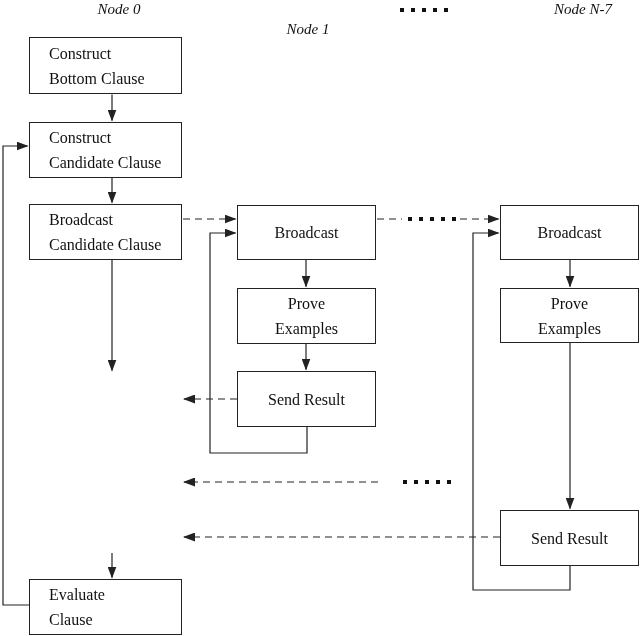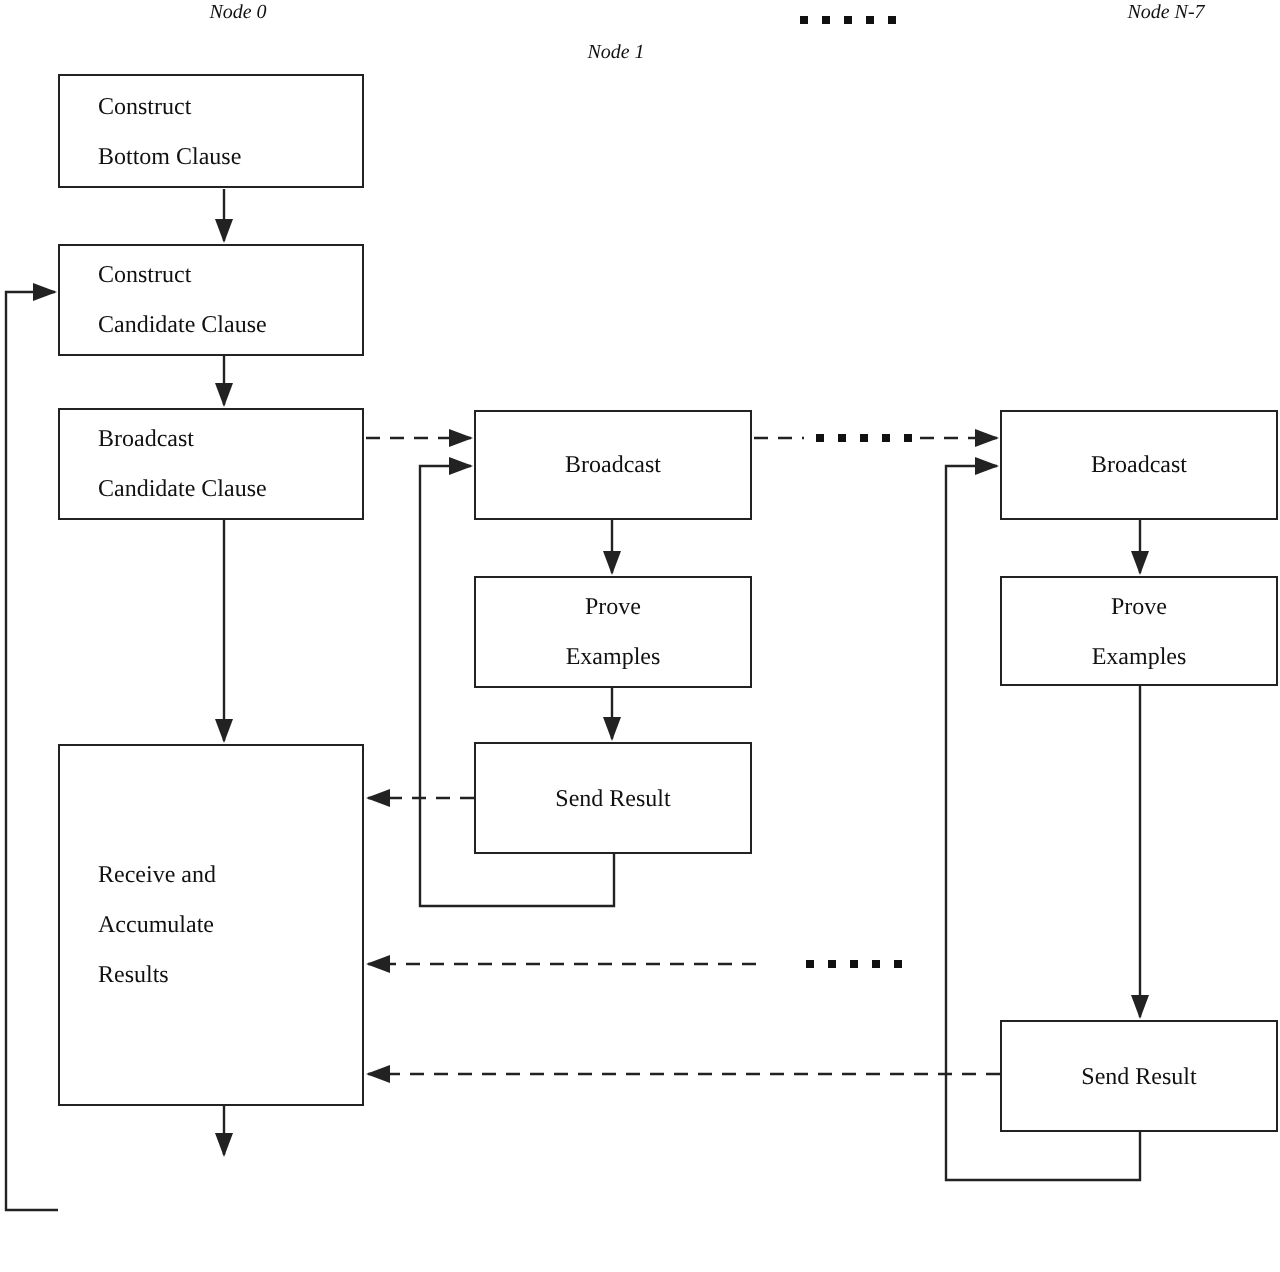--- a/index.html
+++ b/index.html
@@ -3,29 +3,29 @@
 <meta charset="utf-8">
 <style>
   html,body{margin:0;padding:0;background:#ffffff;}
   .stage{
     position:relative;width:640px;height:636px;background:#ffffff;
     font-family:"Liberation Serif", "DejaVu Serif", serif;color:#111111;overflow:hidden;
   }
   .stage svg{position:absolute;left:0;top:0;}
   .hdr{
     position:absolute;top:1px;transform:translateX(-50%);
-    font-style:italic;font-size:10px;white-space:nowrap;color:#111111;
+    font-style:italic;font-size:15px;white-space:nowrap;color:#111111;
   }
   .box{
     position:absolute;box-sizing:border-box;border:1.2px solid #222222;background:#ffffff;
     display:flex;align-items:center;
   }
   .box.left{justify-content:flex-start;padding-left:19px;}
   .box.center{justify-content:center;text-align:center;}
-  .lbl{font-size:12px;line-height:25px;white-space:pre-line;}
+  .lbl{font-size:16px;line-height:25px;white-space:pre-line;}
   
   .b-cb{left:29px;top:37px;width:153px;height:57px;}
   .b-cc{left:29px;top:122px;width:153px;height:56px;}
   .b-bc{left:29px;top:204px;width:153px;height:56px;}
   .b-ra{left:29px;top:372px;width:153px;height:181px;}
   .b-ec{left:29px;top:579px;width:153px;height:56px;}
   
   .b-n1b{left:237px;top:205px;width:139px;height:55px;}
   .b-n1p{left:237px;top:288px;width:139px;height:56px;}
   .b-n1s{left:237px;top:371px;width:139px;height:56px;}
@@ -101,24 +101,23 @@
 Bottom Clause</span>
   </div>
   <div class="box left b-cc">
     <span class="lbl">Construct
 Candidate Clause</span>
   </div>
   <div class="box left b-bc">
     <span class="lbl">Broadcast
 Candidate Clause</span>
   </div>
-  <div class="box left b-ra">
-    <span class="lbl">Receive and
-Accumulate
-Results</span>
+  <div class="box left b-ec">
+    <span class="lbl">Evaluate
+Clause</span>
   </div>
 
   <div class="box center b-n1b">
     <span class="lbl">Broadcast</span>
   </div>
   <div class="box center b-n1p">
     <span class="lbl">Prove
 Examples</span>
   </div>
   <div class="box center b-n1s">

